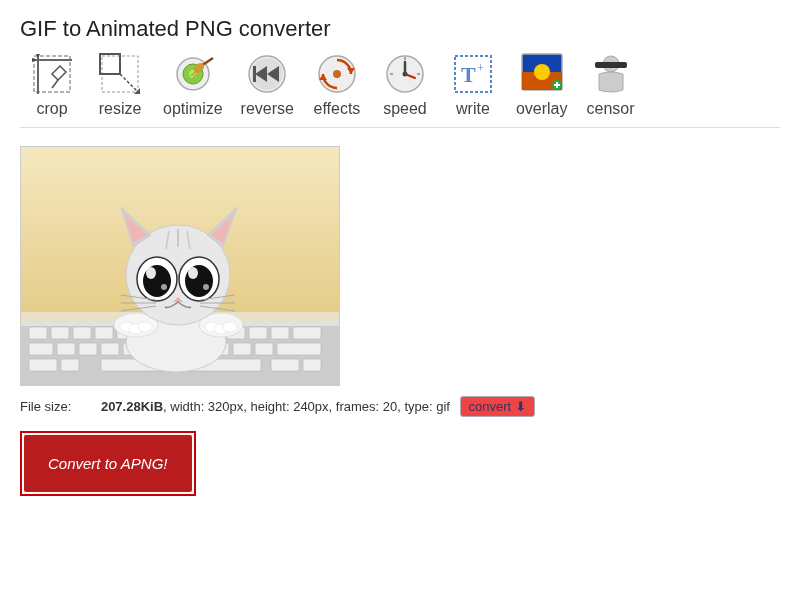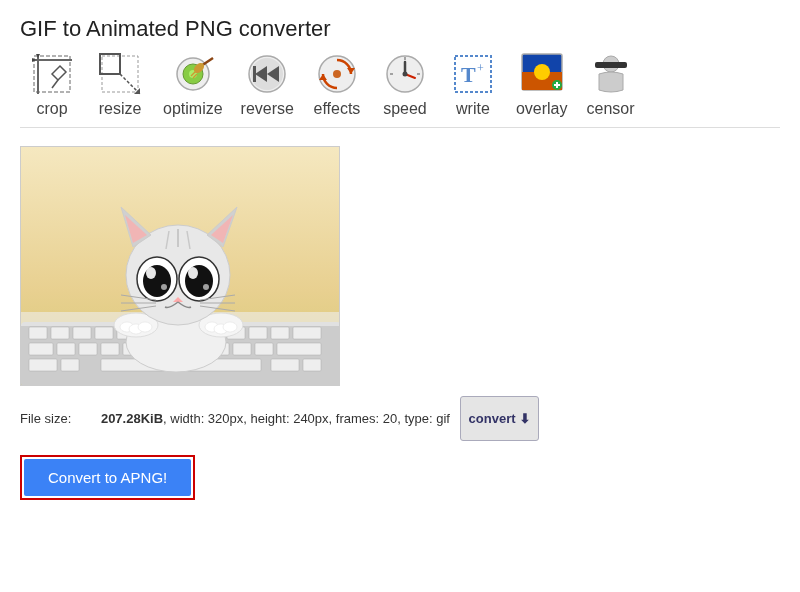--- a/index.html
+++ b/index.html
@@ -62,43 +62,43 @@
       color: #333;
     }
     .file-info strong {
       font-weight: bold;
       margin-left: 26px;
     }
     .convert-inline-btn {
       display: inline-flex;
       align-items: center;
       gap: 4px;
-      background: #e5e5e5;
+      background: #ef4444;
       border: 1px solid #aab;
       border-radius: 3px;
-      padding: 14px 8px;
+      padding: 2px 8px;
       cursor: pointer;
       font-size: 13px;
       color: #336;
       margin-left: 6px;
-      font-weight: bold;
     }
     .convert-main-btn-wrapper {
       border: 2px solid #cc0000;
       display: inline-block;
       padding: 2px;
     }
     .convert-main-btn {
-      background: #3b82f6;
+      background: #b91c1c;
       color: #fff;
       border: none;
-      padding: 10px 24px;
+      padding: 20px 24px;
       font-size: 15px;
       cursor: pointer;
       border-radius: 2px;
+      font-style: italic;
     }
 
     
     svg { display: block; }
   </style>
 </head>
 <body>
 
 
 

